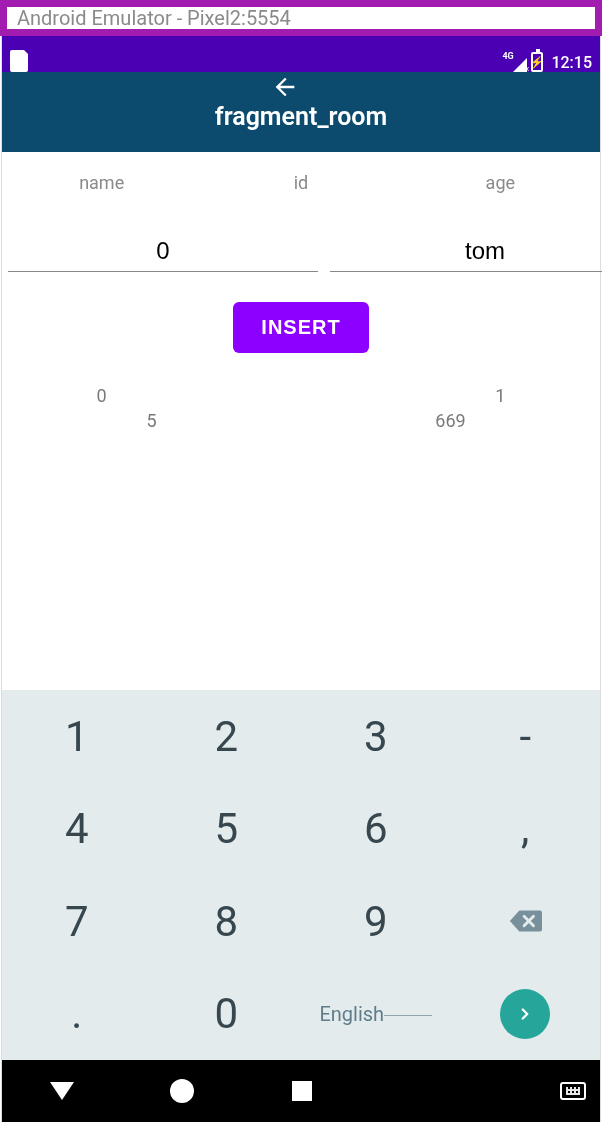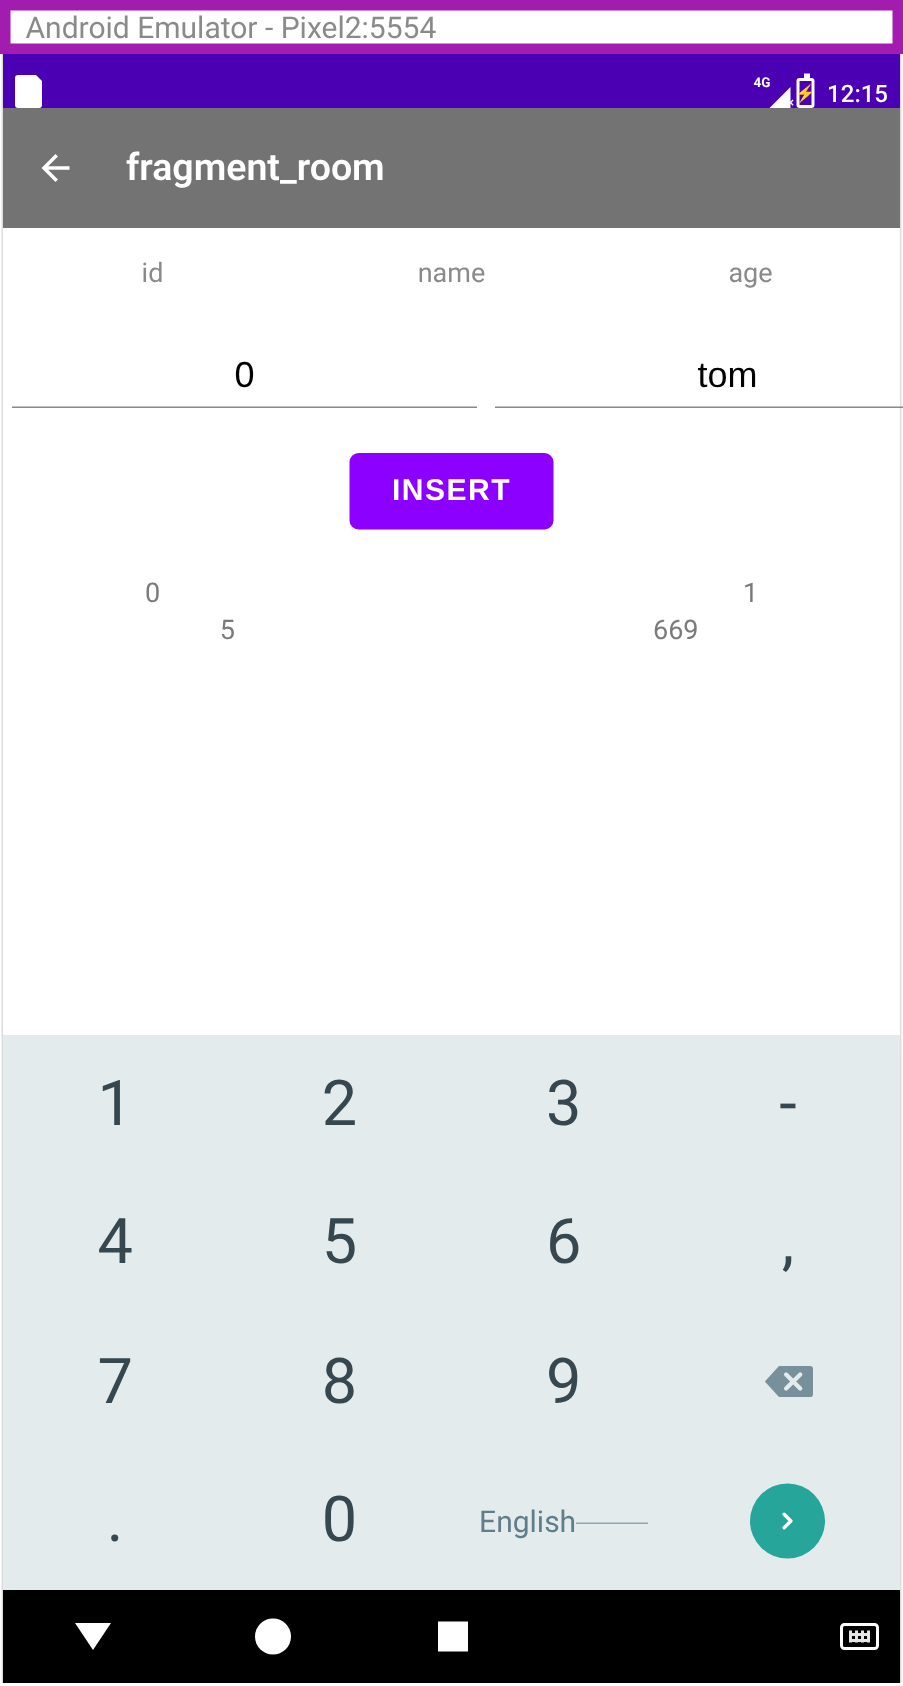--- a/index.html
+++ b/index.html
@@ -43,25 +43,26 @@
   .status-bar .sig .tri { position: absolute; bottom: 0; right: 0; width: 0; height: 0; border-bottom: 14px solid #fff; border-left: 14px solid transparent; }
   .status-bar .sig .lbl { position: absolute; top: -3px; left: -3px; font-size: 9px; font-weight: bold; }
   .status-bar .sig .x { position: absolute; bottom: -2px; right: -2px; font-size: 9px; }
   .status-bar .batt { width: 12px; height: 20px; border: 2px solid #fff; border-radius: 2px; position: relative; margin-right: 8px; display:flex; align-items:center; justify-content:center; }
   .status-bar .batt::before { content: ""; position:absolute; top:-5px; left:3px; width:4px; height:3px; background:#fff; }
   .status-bar .batt .bolt { font-size: 11px; line-height: 1; }
   .status-bar .clock { font-weight: 500; }
 
   .app-bar {
     height: 80px;
-    background: #737373;
+    background: #0c4a6e;
     color: #fff;
     display: flex;
     align-items: center;
     padding: 0 20px;
+    flex-direction: column;
   }
   .app-bar .back { width: 30px; height: 30px; display:flex; align-items:center; justify-content:center; margin-right: 32px; }
   .app-bar .title { font-size: 25px; font-weight: 600; }
 
   .content { flex: 1; background: #fff; }
 
   .labels-row, .inputs-row, .data-row {
     display: flex;
   }
   .labels-row { height: 60px; align-items: center; }
@@ -165,22 +166,22 @@
       <svg width="28" height="28" viewBox="0 0 24 24">
         <path d="M20 11H7.8l5.6-5.6L12 4l-8 8 8 8 1.4-1.4L7.8 13H20z" fill="#fff"></path>
       </svg>
     </div>
     <div class="title">fragment_room</div>
   </div>
 
   <div class="content">
 
     <div class="labels-row">
+      <div>name</div>
       <div>id</div>
-      <div>name</div>
       <div>age</div>
     </div>
 
     <div class="inputs-row">
       <input class="inp" value="0" style="">
       <input class="inp" value="tom" style="">
 
     </div>
 
     <div class="btn-row">

